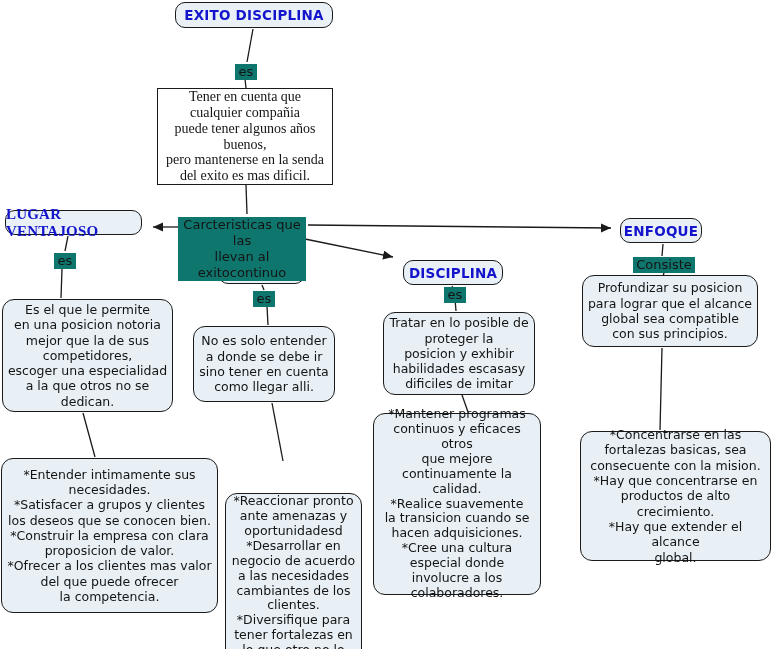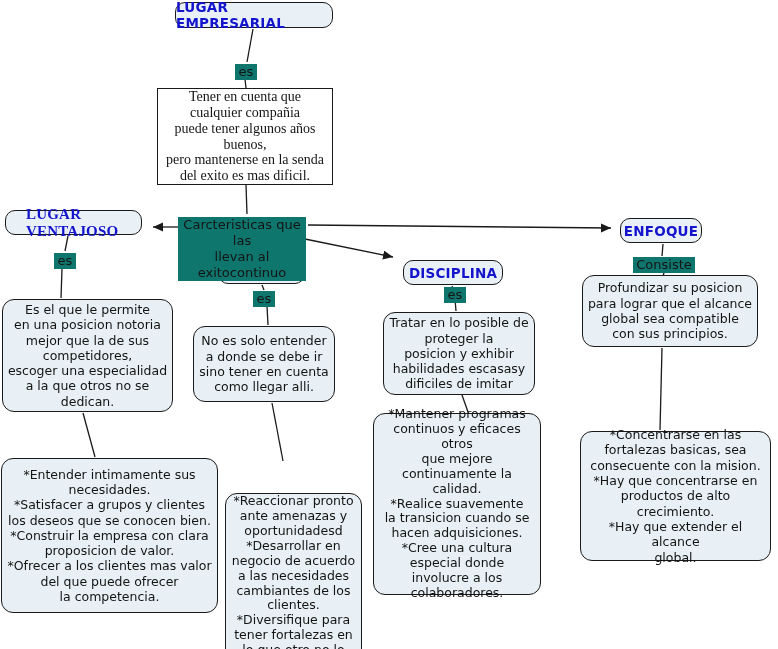--- a/index.html
+++ b/index.html
@@ -46,23 +46,23 @@
     <line x1="267" y1="306" x2="268" y2="325"></line>
     <line x1="272" y1="403" x2="283" y2="461"></line>
     <line x1="452" y1="286" x2="453" y2="288"></line>
     <line x1="455" y1="299" x2="456" y2="311"></line>
     <line x1="462" y1="395" x2="468" y2="412"></line>
     <line x1="663" y1="244" x2="662" y2="256"></line>
     <line x1="664" y1="273" x2="663" y2="276"></line>
     <line x1="662" y1="348" x2="660" y2="430"></line>
   </svg>
 
-  <div class="abs concept" style="left:175px;top:2px;width:158px;height:26px;">LUGAR EMPRESARIAL</div>
+  <div class="abs concept" style="left:175px;top:2px;width:158px;height:26px;">EXITO DISCIPLINA</div>
 
-  <div class="abs concept serif" style="left:5px;top:210px;width:137px;height:25px;padding-left:20px;">LUGAR VENTAJOSO</div>
+  <div class="abs concept serif" style="left:5px;top:210px;width:137px;height:25px;">LUGAR VENTAJOSO</div>
 
   <div class="abs concept" style="left:218px;top:259px;width:87px;height:25px;">AGILIDAD</div>
 
   <div class="abs concept" style="left:403px;top:260px;width:100px;height:25px;">DISCIPLINA</div>
 
   <div class="abs concept" style="left:620px;top:218px;width:82px;height:25px;">ENFOQUE</div>
 
   <div class="abs linklabel" style="left:235px;top:64px;width:22px;">es</div>
 
   <div class="abs linklabel" style="left:178px;top:217px;width:128px;">Carcteristicas que las

